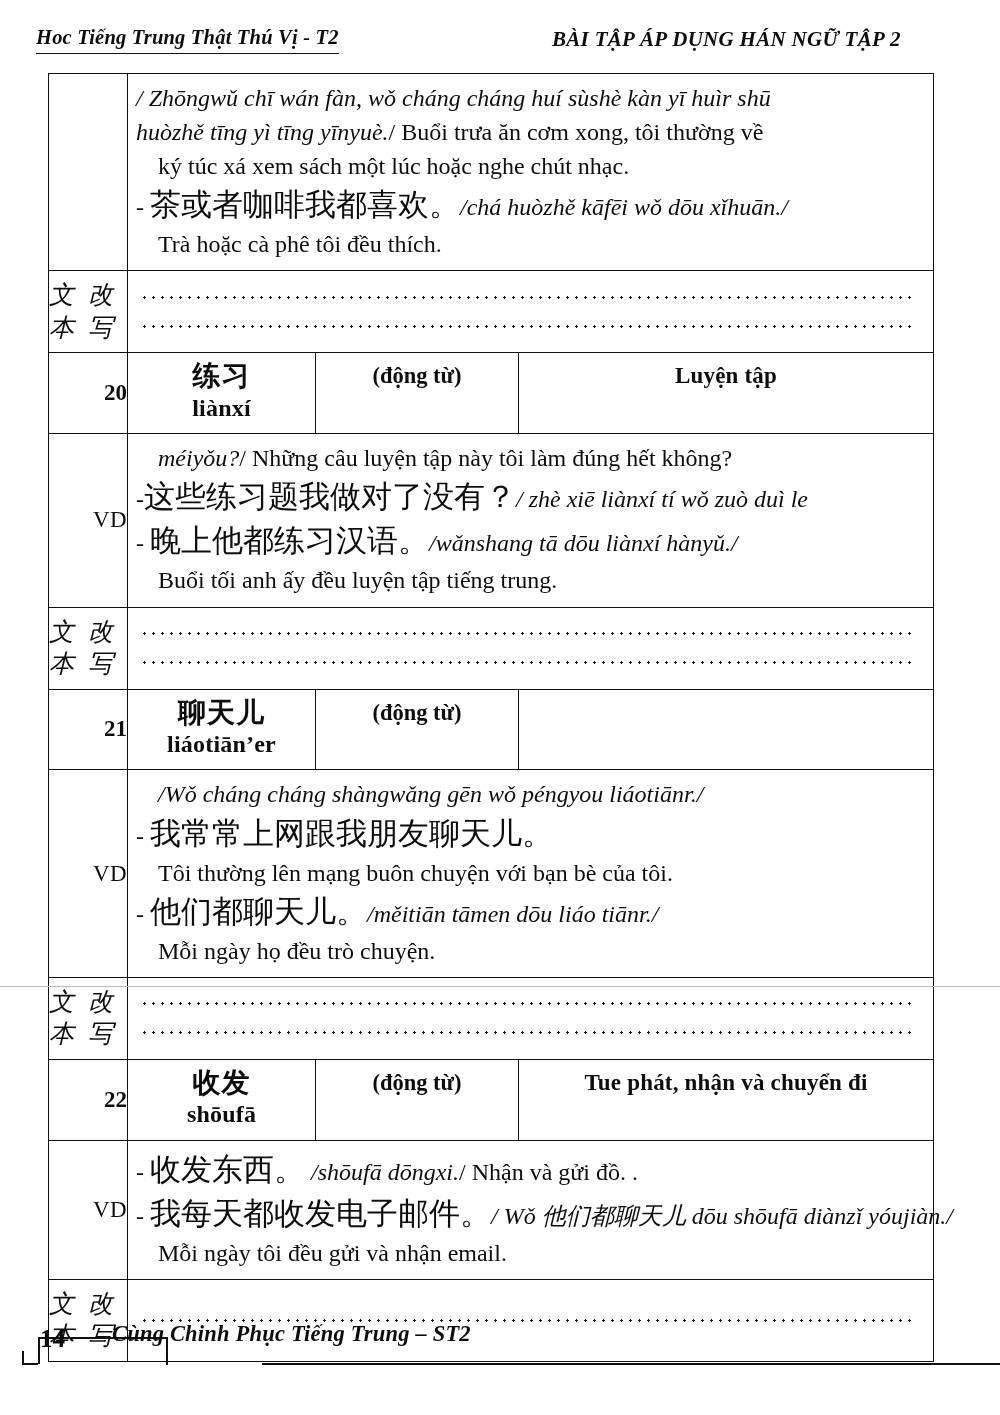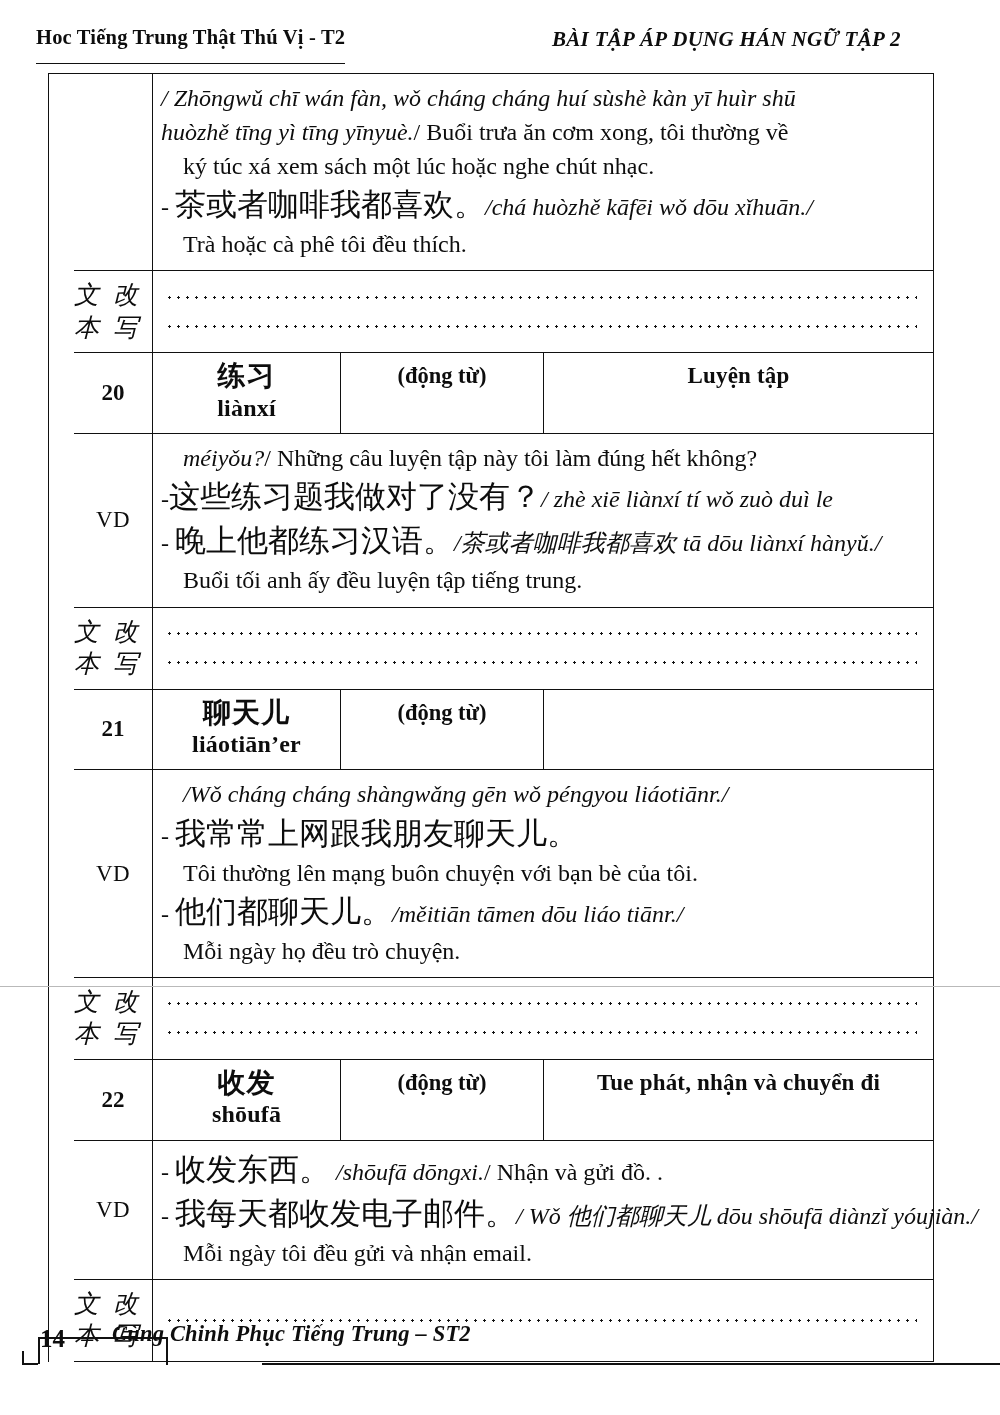--- a/index.html
+++ b/index.html
@@ -21,25 +21,26 @@
     position: absolute;
     top: 26px;
     left: 0;
     width: 1000px;
     height: 34px;
   }
   .runhead-left {
     position: absolute;
     left: 36px;
     top: 0;
+    font-style: italic;
     font-weight: bold;
     font-size: 20.5px;
     letter-spacing: 0.2px;
     border-bottom: 1.5px solid #111;
-    padding-bottom: 14px;
+    padding-bottom: 4px;
     white-space: nowrap;
   }
   .runhead-right {
     position: absolute;
     left: 552px;
     top: 1px;
     font-style: italic;
     font-weight: bold;
     font-size: 21px;
     letter-spacing: 0.3px;
@@ -48,37 +49,36 @@
 
   
   .sheet {
     position: absolute;
     left: 48px;
     top: 73px;
     width: 886px;
     border: 1.6px solid #111;
     border-bottom: none;
     box-sizing: border-box;
-    padding-left: 25px;
   }
   .row {
     display: flex;
     border-bottom: 1.6px solid #111;
     box-sizing: border-box;
   }
   .row.hair { border-bottom-width: 1.1px; }
 
   .c-label {
     width: 79px;
     flex: 0 0 79px;
     border-right: 1.6px solid #111;
     box-sizing: border-box;
     display: flex;
     align-items: center;
-    justify-content: center;
+    justify-content: flex-end;
     text-align: center;
   }
   .c-body {
     flex: 1 1 auto;
     box-sizing: border-box;
     padding: 7px 10px 9px 8px;
   }
 
   
   .c-word {
@@ -320,21 +320,21 @@
     </div>
     <div class="c-body">
       <div class="ex-line indent">
         <span class="py">méiyǒu?</span><span class="vi">/ Những câu luyện tập này tôi làm đúng hết không?</span>
       </div>
       <div class="ex-line">
         <span>-</span><span class="cn">这些练习题我做对了没有？</span><span class="py">/ zhè xiē liànxí tí wǒ zuò duì le</span>
       </div>
       <div class="ex-line">
         <span>-</span>
-        <span class="cn">晚上他都练习汉语。</span><span class="py">/茶或者咖啡我都喜欢 tā dōu liànxí hànyǔ./</span>
+        <span class="cn">晚上他都练习汉语。</span><span class="py">/wǎnshang tā dōu liànxí hànyǔ./</span>
       </div>
       <div class="ex-line indent">
         <span class="vi">Buổi tối anh ấy đều luyện tập tiếng trung.</span>
       </div>
     </div>
   </div>
 
   <div class="row">
     <div class="rw-label">
       <span>文本</span>

